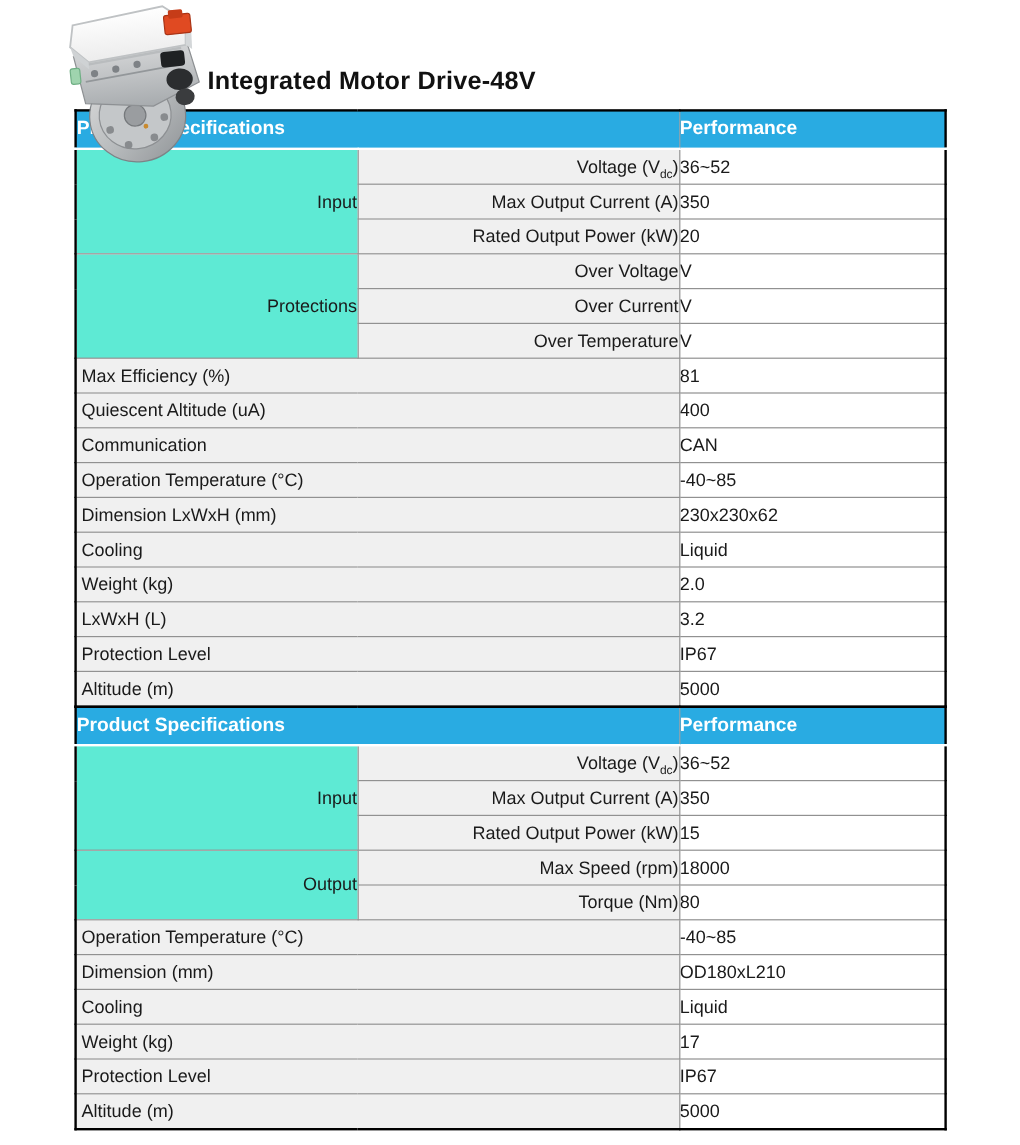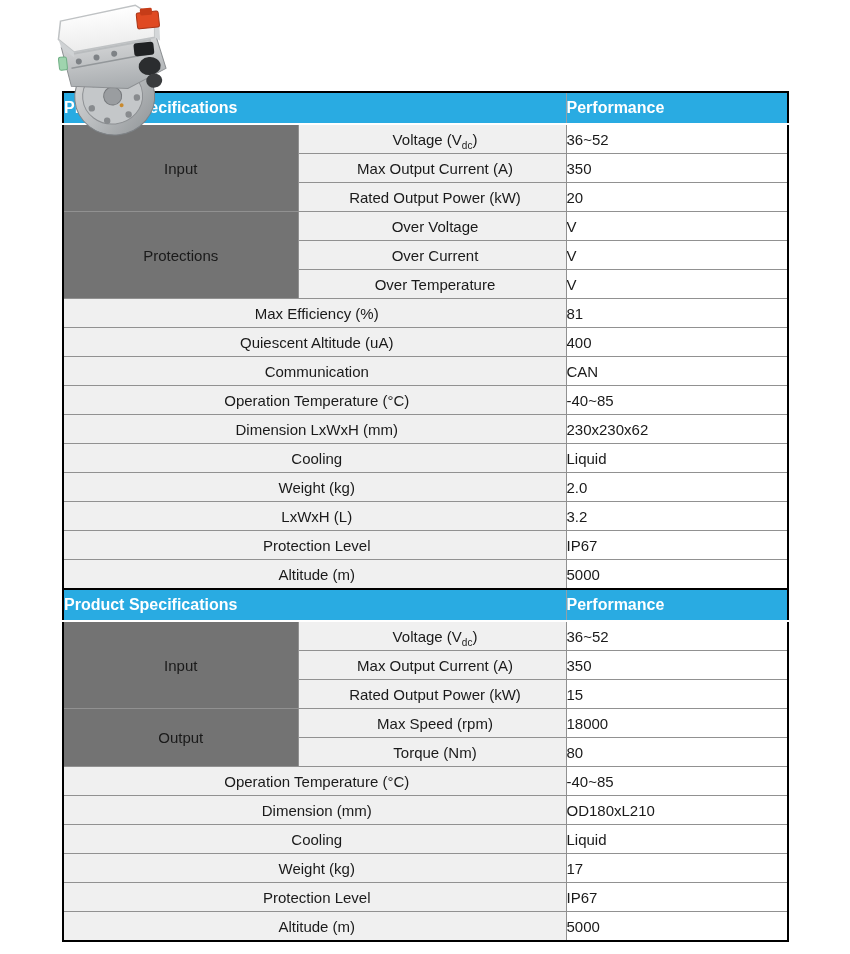--- a/index.html
+++ b/index.html
@@ -22,31 +22,32 @@
   table.spec-table + table.spec-table { margin-top:-2px; }
   .spec-table th {
     background:#29abe2; color:#ffffff; font-weight:bold; font-size:16px;
     height:30px; text-align:left; padding:0;
     border:1px solid #8fa0a8; border-bottom:2px solid #ffffff;
   }
   .spec-table td {
     border:1px solid #919191; height:28px; padding:0;
     font-size:15px; color:#1a1a1a; overflow:hidden; white-space:nowrap;
   }
-  td.group  { background:#737373; text-align:center; }
-  td.param  { background:#f0f0f0; text-align:center; padding-left:6px; }
-  td.flat   { background:#f0f0f0; text-align:center; padding-left:4px; }
+  td.group  { background:#5eead4; text-align:right; }
+  td.param  { background:#f0f0f0; text-align:right; padding-left:6px; }
+  td.flat   { background:#f0f0f0; text-align:left; padding-left:4px; }
   td.value  { background:#ffffff; text-align:left; }
   td.param sub { font-size:10px; line-height:0; }
 </style>
 </head>
 <body>
 
 <div class="page">
 
+  <div class="page-title">Integrated Motor Drive-48V</div>
 
   <svg class="product-photo" viewBox="0 0 124 138">
     <defs>
       <linearGradient id="gMotor" x1="0" y1="0" x2="1" y2="1">
         <stop offset="0" stop-color="#dcdcdc"></stop>
           <stop offset="0.5" stop-color="#b9bcbe"></stop>
           <stop offset="1" stop-color="#8f9396"></stop>
       </linearGradient>
       <linearGradient id="gHouse" x1="0" y1="0" x2="0" y2="1">
         <stop offset="0" stop-color="#d9dadb"></stop>

